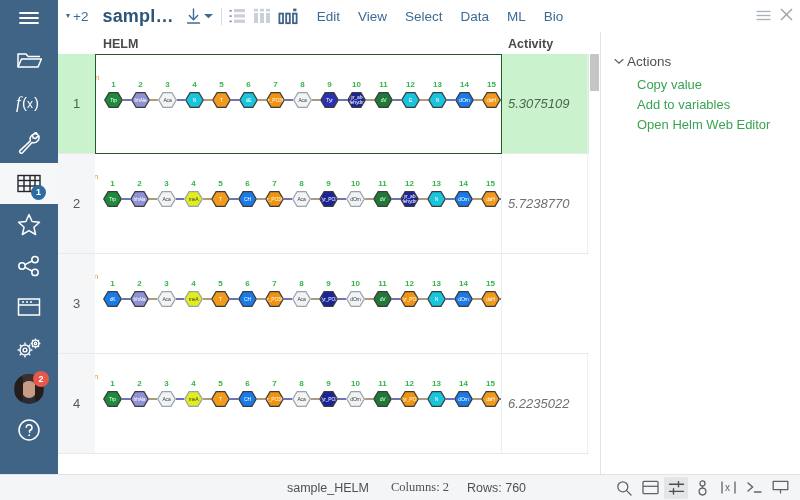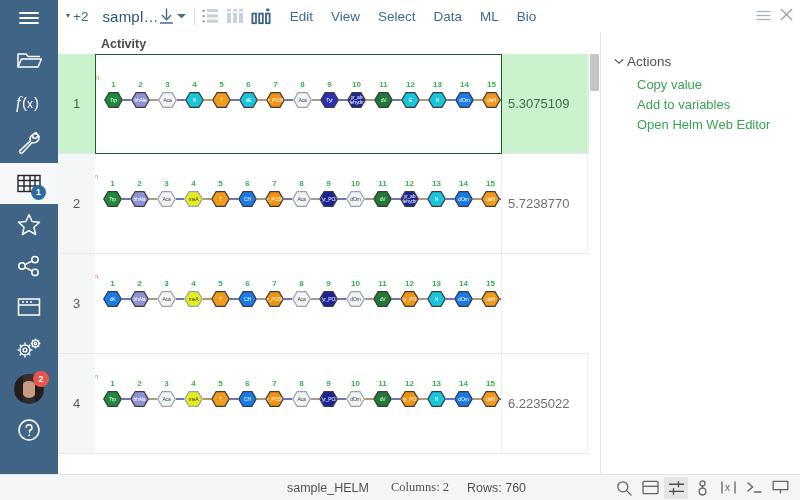--- a/index.html
+++ b/index.html
@@ -45,21 +45,21 @@
   .main{flex:1 1 auto;display:flex;flex-direction:column;min-width:0;position:relative;}
 
   
   .topbar{
     height:32px;display:flex;align-items:center;background:#ffffff;
     border-bottom:0;flex:0 0 32px;padding-left:8px;
     font-size:13.5px;color:#3e6b94;white-space:nowrap;
   }
   .tb-caret{color:#3e6b94;font-size:8px;margin-right:3px;line-height:1;}
   .tb-plus{color:#3e6b94;font-size:13.5px;margin-right:14px;}
-  .tb-tab{font-weight:normal;color:#2c5578;font-size:15px;margin-right:0;letter-spacing:.2px;}
+  .tb-tab{font-weight:bold;color:#2c5578;font-size:18px;margin-right:12px;letter-spacing:.2px;}
   .tb-ic{display:flex;align-items:center;justify-content:center;margin-right:2px;}
   .tb-sep{width:1px;height:17px;background:#d6dce2;margin:0 7px 0 6px;}
   .tb-menu{margin:0 9px;color:#3e6b94;font-size:13.5px;}
   .tb-right{margin-left:auto;display:flex;align-items:center;padding-right:7px;gap:9px;}
 
   
   .gridwrap{flex:1 1 auto;display:flex;min-height:0;position:relative;}
   .grid{flex:1 1 auto;position:relative;overflow:hidden;background:#fff;min-width:0;}
 
   .ghead{
@@ -82,20 +82,21 @@
   .grow.sel .c-rownum{background:#c9f2cd;color:#3f6b45;}
   .c-helm{
     flex:0 0 407px;position:relative;background:#fff;border-bottom:1px solid #e7e9ea;
     border-right:1px solid #eceeef;overflow:hidden;
   }
   .grow.sel .c-helm{border:1px solid #1d5c2b;border-right:1px solid #1d5c2b;}
   .c-act{
     flex:0 0 86px;display:flex;align-items:center;padding-left:6px;
     font-size:13px;color:#6d7073;background:#fff;border-bottom:1px solid #e7e9ea;
     border-right:1px solid #eceeef;
+    font-style:italic;
   }
   .grow.sel .c-act{background:#c9f2cd;color:#45684a;}
   .c-pad{flex:1 1 auto;background:#fff;border-bottom:1px solid #e7e9ea;}
   .grow.sel .c-pad{background:#c9f2cd;}
 
   
   .chain{position:absolute;left:8px;top:28px;height:34px;display:flex;align-items:center;}
   .mon{position:relative;display:flex;align-items:center;}
   .hex{
     width:19px;height:17px;position:relative;display:flex;align-items:center;justify-content:center;
@@ -330,20 +331,21 @@
             </svg>
         </span>
       </span>
     </div>
 
     <div class="gridwrap">
 
       <div class="grid">
         <div class="ghead">
           <div class="hcell h-rownum"></div>
+          <div class="hcell h-helm">HELM</div>
           <div class="hcell h-act">Activity</div>
         </div>
         <div class="gbody" id="gbody">
             <div class="grow sel">
               <div class="c-rownum">1</div>
               <div class="c-helm">
                 <div class="chain">
                   <span class="nterm">n</span>
                   <span class="mon">
                     <span class="idx">1</span>

